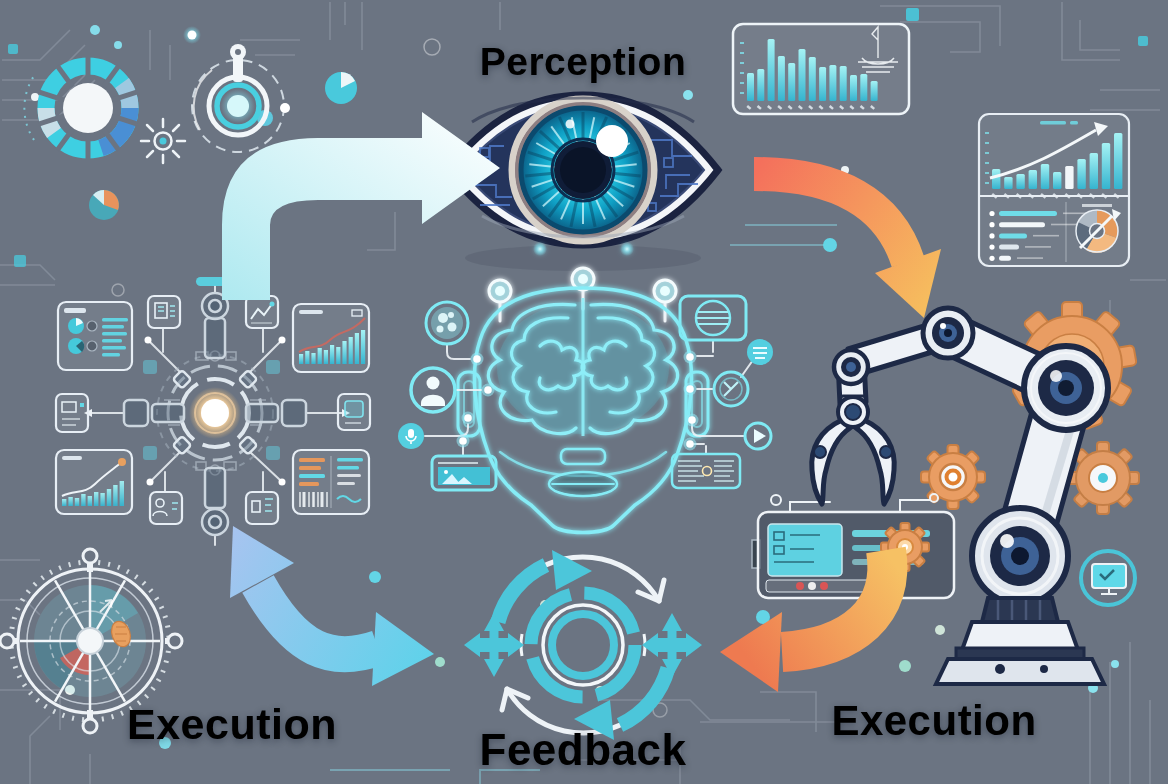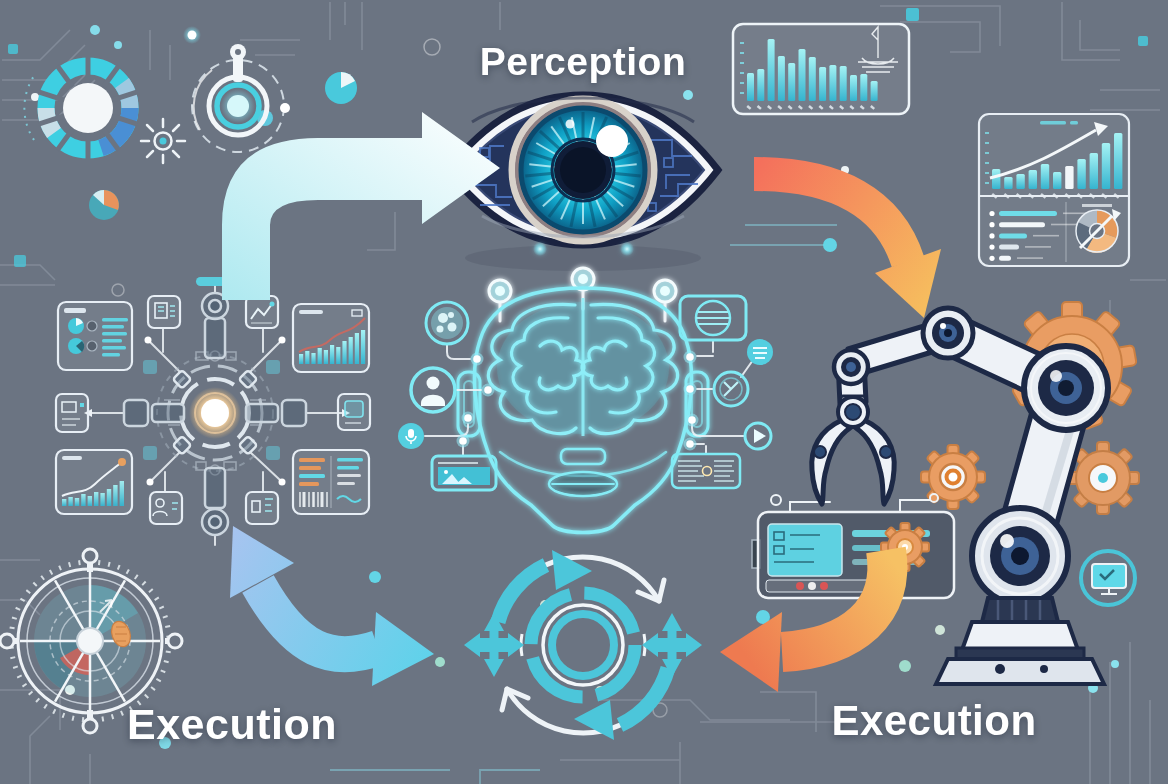--- a/index.html
+++ b/index.html
@@ -1,19 +1,19 @@
 <!DOCTYPE html>
 <html><head>
 <meta charset="utf-8">
 <style>
   html,body{margin:0;padding:0;background:#4e5560;}
   .canvas{position:relative;width:1168px;height:784px;overflow:hidden;
           background:#6b7482;font-family:"Liberation Sans",sans-serif;}
   .canvas svg{position:absolute;left:0;top:0;}
-  .lbl{position:absolute;transform:translate(-50%,-50%);color:#ffffff;font-weight:700;
+  .lbl{position:absolute;transform:translate(-50%,-50%);color:#000000;font-weight:700;
        letter-spacing:.5px;text-shadow:0 2px 7px rgba(25,33,48,.45);white-space:nowrap;z-index:5;}
   .lbl-perception{left:583px;top:62px;font-size:39px;}
   .lbl-planning{left:583px;top:525px;font-size:42px;}
   .lbl-execution-left{left:232px;top:724px;font-size:43px;}
   .lbl-feedback{left:583px;top:750px;font-size:44px;}
   .lbl-execution-right{left:934px;top:721px;font-size:42px;}
   
   .wl{stroke:#eef3f7;fill:none;stroke-linecap:round;}
   .cy{stroke:#7feaf4;fill:none;stroke-linecap:round;}
   .pnl{fill:rgba(240,248,255,.07);stroke:#e7eef5;stroke-width:2.2;}
@@ -830,14 +830,15 @@
   <polygon points="376,612 372,686 434,654" fill="url(#gradB)"></polygon>
 </g>
 <g>
   <path d="M886,550 C896,612 852,648 782,652" fill="none" stroke="url(#gradO2)" stroke-width="40"></path>
   <polygon points="782,612 778,692 720,652" fill="url(#gradO2)"></polygon>
 </g>
 </svg>
 
 <div class="lbl lbl-perception">Perception</div>
 <div class="lbl lbl-execution-left">Execution</div>
+<div class="lbl lbl-feedback">Feedback</div>
 <div class="lbl lbl-execution-right">Execution</div>
 </div>
 
 </body></html>

